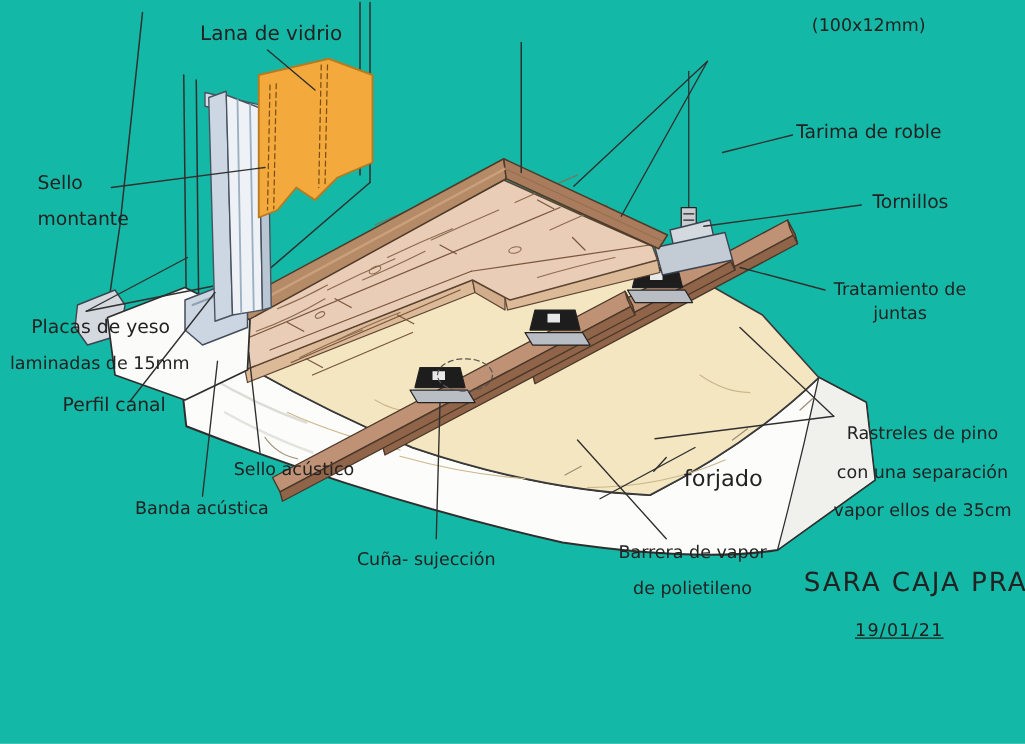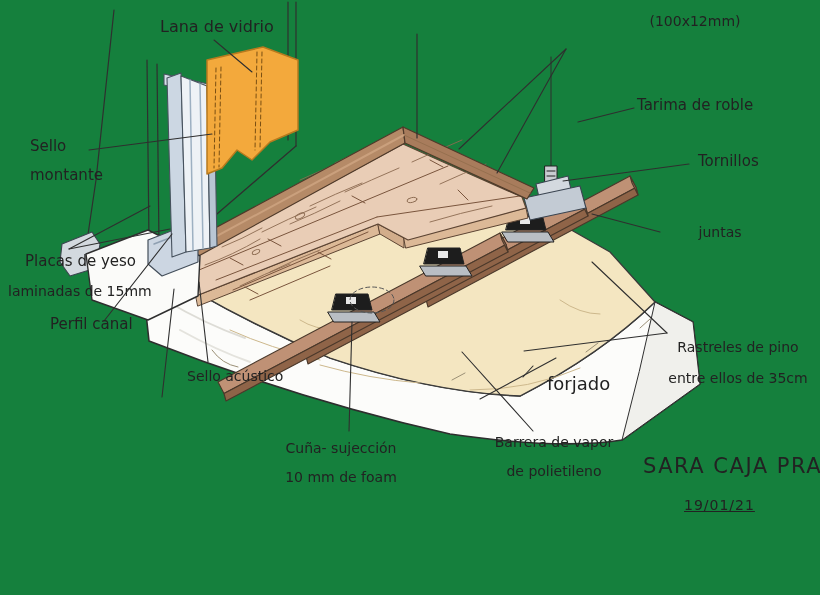--- a/index.html
+++ b/index.html
@@ -1,19 +1,19 @@
 <!DOCTYPE html>
 <html><head>
 <meta charset="utf-8">
 <style>
   html,body{margin:0;padding:0;}
   #canvas{
     position:relative;
     width:820px;height:595px;
-    background:#15803d;
+    background:#14b8a6;
     font-family:"DejaVu Sans", sans-serif;
     color:#2b2b2b;
     overflow:hidden;
   }
   #drawing{position:absolute;left:0;top:0;}
   .lbl{
     position:absolute;
     font-size:14px;
     line-height:1.35;
     color:#222;
@@ -228,50 +228,52 @@
 
   <div class="lbl center" style="left:585px;top:12px;width:220px">
     <span class="stack">(100x12mm)</span>
   </div>
 
   <div class="lbl" style="left:637px;top:95px;font-size:15px">Tarima de roble</div>
 
   <div class="lbl" style="left:698px;top:151px;font-size:15px">Tornillos</div>
 
   <div class="lbl center" style="left:655px;top:223px;width:130px">
+    <span class="stack">Tratamiento de</span>
     <span class="stack">juntas</span>
   </div>
 
   <div class="lbl center" style="left:662px;top:332px;width:152px;line-height:2.2">
     <span class="stack">Rastreles de pino</span>
-    <span class="stack">entre ellos de 35cm</span>
+    <span class="stack">con una separación</span>
+    <span class="stack">vapor ellos de 35cm</span>
   </div>
 
   <div class="lbl" style="left:547px;top:372px;font-size:18px">forjado</div>
 
   <div class="lbl center" style="left:483px;top:428px;width:142px;line-height:2.1">
     <span class="stack">Barrera de vapor</span>
     <span class="stack">de polietileno</span>
   </div>
 
   <div class="lbl center" style="left:262px;top:434px;width:158px;line-height:2.1">
     <span class="stack">Cuña- sujección</span>
-    <span class="stack">10 mm de foam</span>
   </div>
 
   <div class="lbl" style="left:30px;top:132px;line-height:1.9;font-size:15px">
     <span class="stack">Sello</span>
     <span class="stack">montante</span>
   </div>
 
   <div class="lbl" style="left:25px;top:251px;font-size:15px">Placas de yeso</div>
   <div class="lbl" style="left:8px;top:282px;font-size:14px">laminadas de 15mm</div>
 
   <div class="lbl" style="left:50px;top:314px;font-size:15px">Perfil canal</div>
 
   <div class="lbl" style="left:187px;top:367px">Sello acústico</div>
 
+  <div class="lbl" style="left:108px;top:398px">Banda acústica</div>
 
   <div class="lbl" id="lbl-title" style="left:643px;top:452px">SARA CAJA PRATS</div>
 
   <div class="lbl" id="lbl-date" style="left:684px;top:496px">19/01/21</div>
 
 </div>
 
 </body></html>

